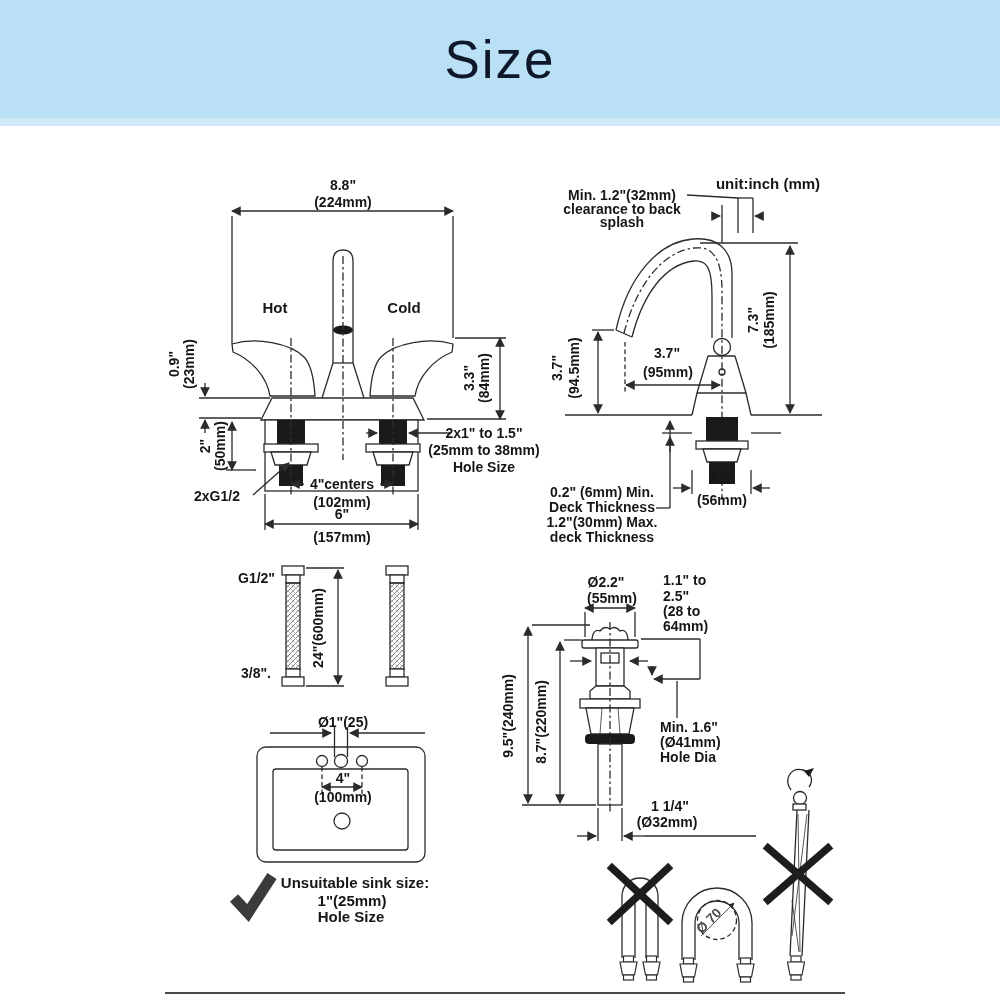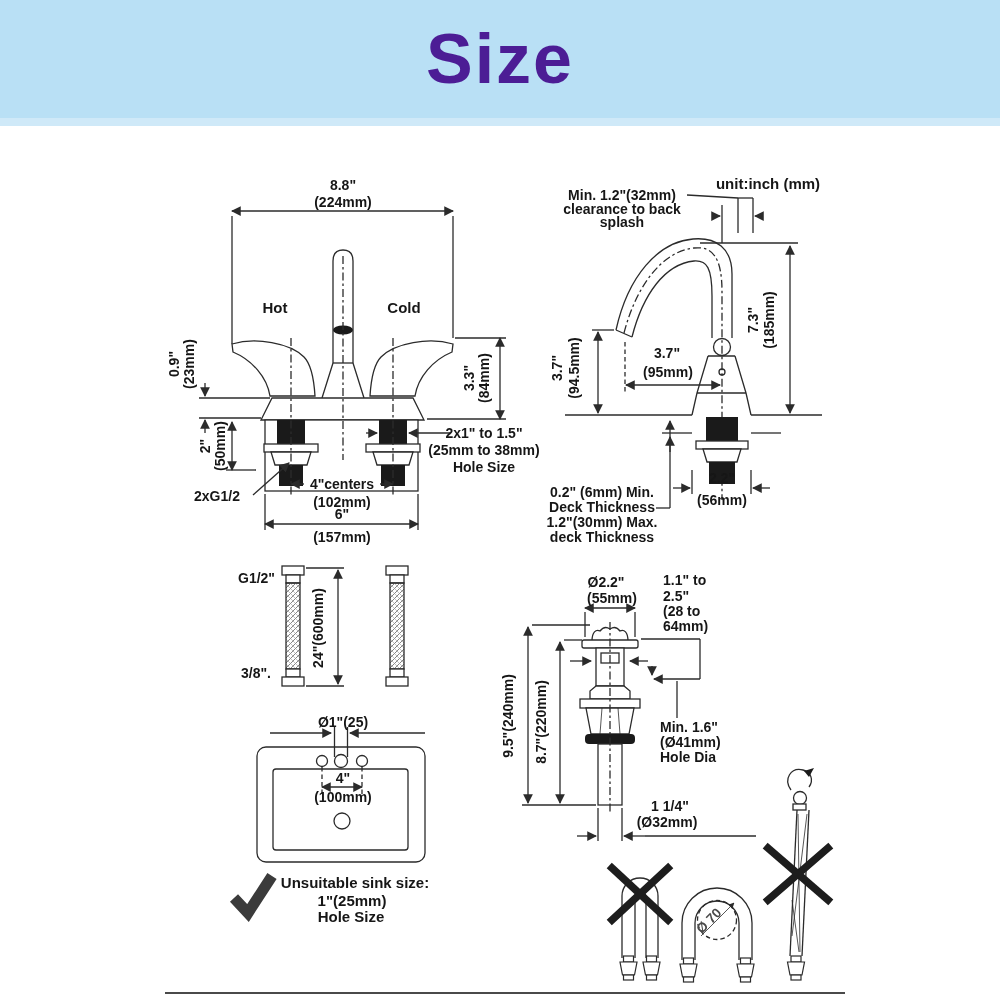--- a/index.html
+++ b/index.html
@@ -1,21 +1,21 @@
 <!DOCTYPE html>
 <html><head>
 <meta charset="utf-8">
 <style>
   html,body{margin:0;padding:0;background:#fff;}
   #page{position:relative;width:1000px;height:1000px;background:#fff;overflow:hidden;
         font-family:"Liberation Sans",sans-serif;}
   #band{position:absolute;left:0;top:0;width:1000px;height:118px;background:#b9e0f5;
         display:flex;align-items:center;justify-content:center;}
   #band-strip{position:absolute;left:0;top:118px;width:1000px;height:8px;background:#cfe9f8;}
-  #band .title{font-size:70px;font-weight:700;color:#4c1d95;letter-spacing:2px;}
+  #band .title{font-size:53px;font-weight:400;color:#0f172a;letter-spacing:2px;}
   svg{position:absolute;left:0;top:0;}
   text{font-family:"Liberation Sans",sans-serif;font-weight:bold;fill:#161616;font-size:14px;}
   .t15{font-size:15px;}
   .t13{font-size:13.5px;}
   .gry{fill:#4a4a4a;font-weight:bold;}
   .ln{stroke:#2b2b2b;stroke-width:1.3;fill:none;}
   .thin{stroke:#2b2b2b;stroke-width:0.8;fill:none;}
   .fil{stroke:#2b2b2b;stroke-width:1.3;fill:#ffffff;}
   .blk{fill:#1a1a1a;stroke:none;}
   .cl{stroke-dasharray:8 3 2.5 3;}

